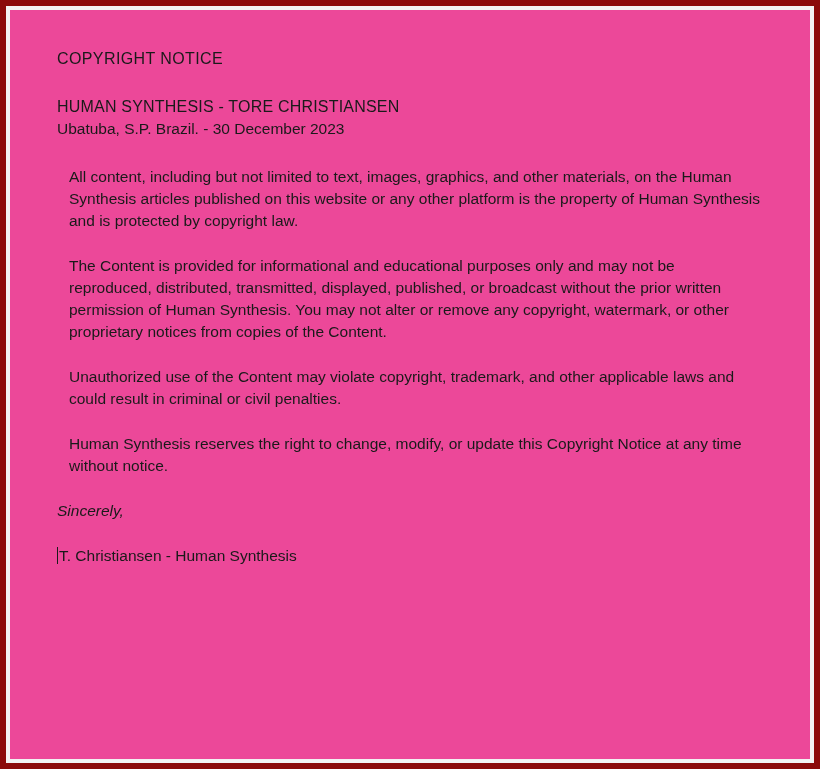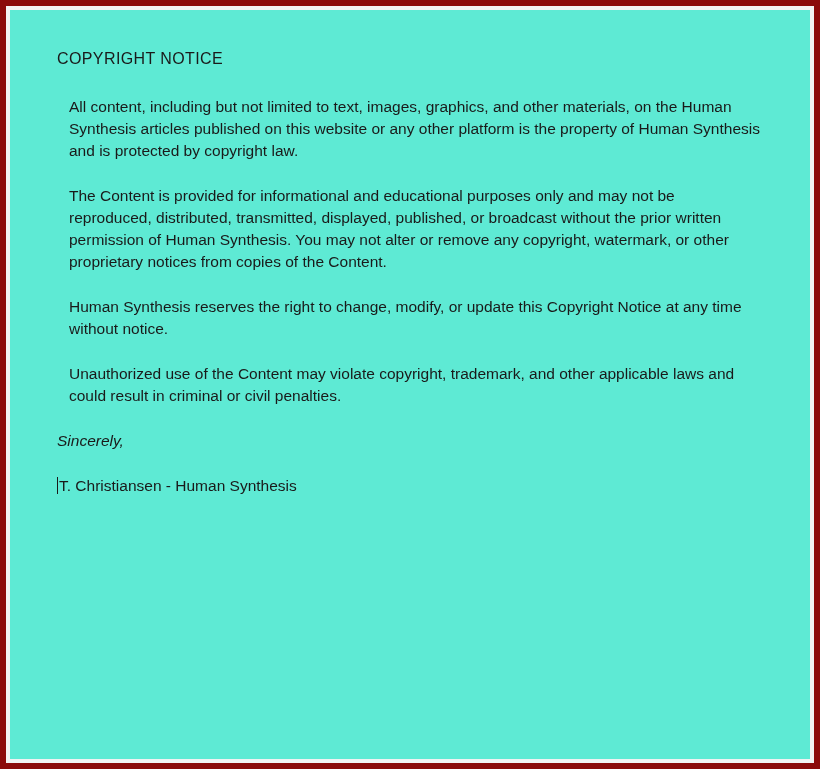--- a/index.html
+++ b/index.html
@@ -18,21 +18,21 @@
     height: 769px;
     border: 6px solid #8b0a0a;
     background: #ffffff;
     padding: 0;
   }
   .inner-frame {
     box-sizing: border-box;
     width: 100%;
     height: 100%;
     border: 4px solid #f2f2f2;
-    background: #5eead4;
+    background: #ec4899;
     padding: 38px 50px 20px 47px;
   }
   .doc {
     color: #1a1a1a;
     font-size: 15.5px;
     line-height: 22px;
   }
   .notice-title {
     font-size: 16px;
     letter-spacing: 0.4px;
@@ -74,25 +74,29 @@
 </style>
 </head>
 <body>
 
 <div class="page-frame">
   <div class="inner-frame">
     <div class="doc">
 
       <h1 class="notice-title">COPYRIGHT NOTICE</h1>
 
+      <div class="heading-block">
+        <p class="heading-line">HUMAN SYNTHESIS - TORE CHRISTIANSEN</p>
+        <p class="subheading-line">Ubatuba, S.P. Brazil. - 30 December 2023</p>
+      </div>
 
       <p class="para">All content, including but not limited to text, images, graphics, and other materials, on the Human Synthesis articles published on this website or any other platform is the property of Human Synthesis and is protected by copyright law.</p>
       <p class="para">The Content is provided for informational and educational purposes only and may not be reproduced, distributed, transmitted, displayed, published, or broadcast without the prior written permission of Human Synthesis. You may not alter or remove any copyright, watermark, or other proprietary notices from copies of the Content.</p>
+      <p class="para">Unauthorized use of the Content may violate copyright, trademark, and other applicable laws and could result in criminal or civil penalties.</p>
       <p class="para">Human Synthesis reserves the right to change, modify, or update this Copyright Notice at any time without notice.</p>
-      <p class="para">Unauthorized use of the Content may violate copyright, trademark, and other applicable laws and could result in criminal or civil penalties.</p>
 
       <p class="sincerely">Sincerely,</p>
 
       <p class="signature-line"><span class="caret"></span><span>T. Christiansen - Human Synthesis</span></p>
 
     </div>
   </div>
 </div>
 
 </body></html>

